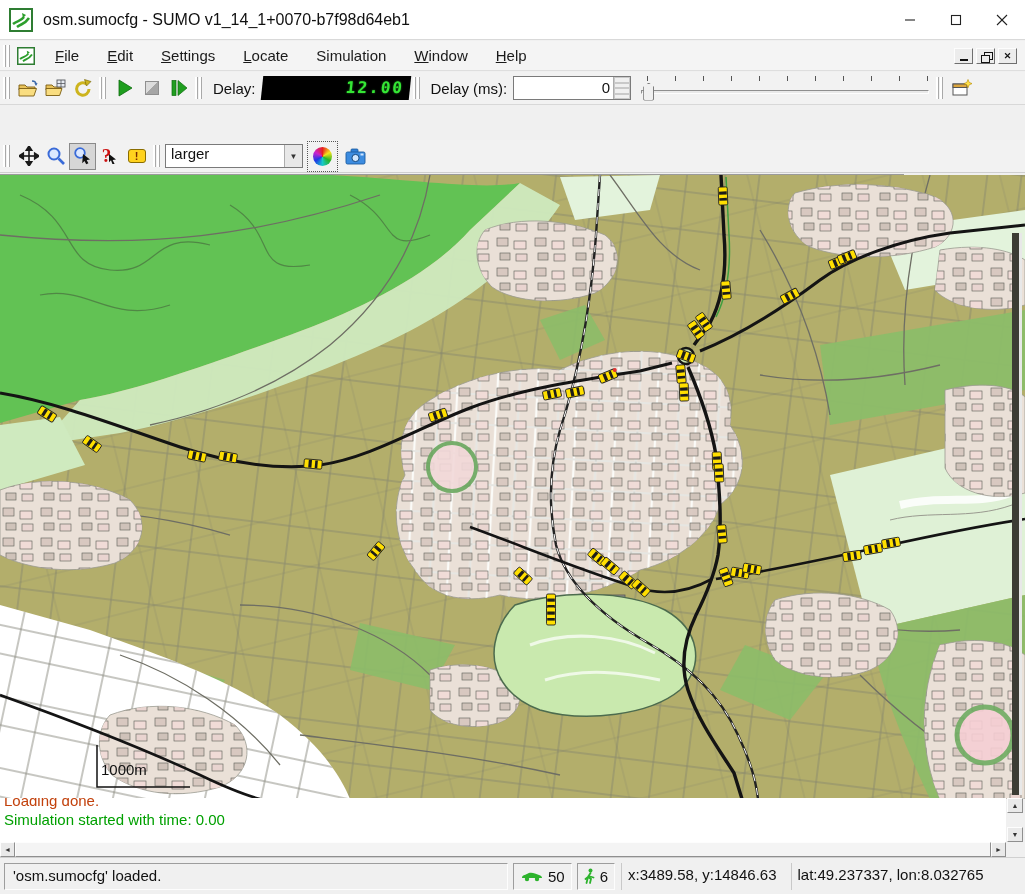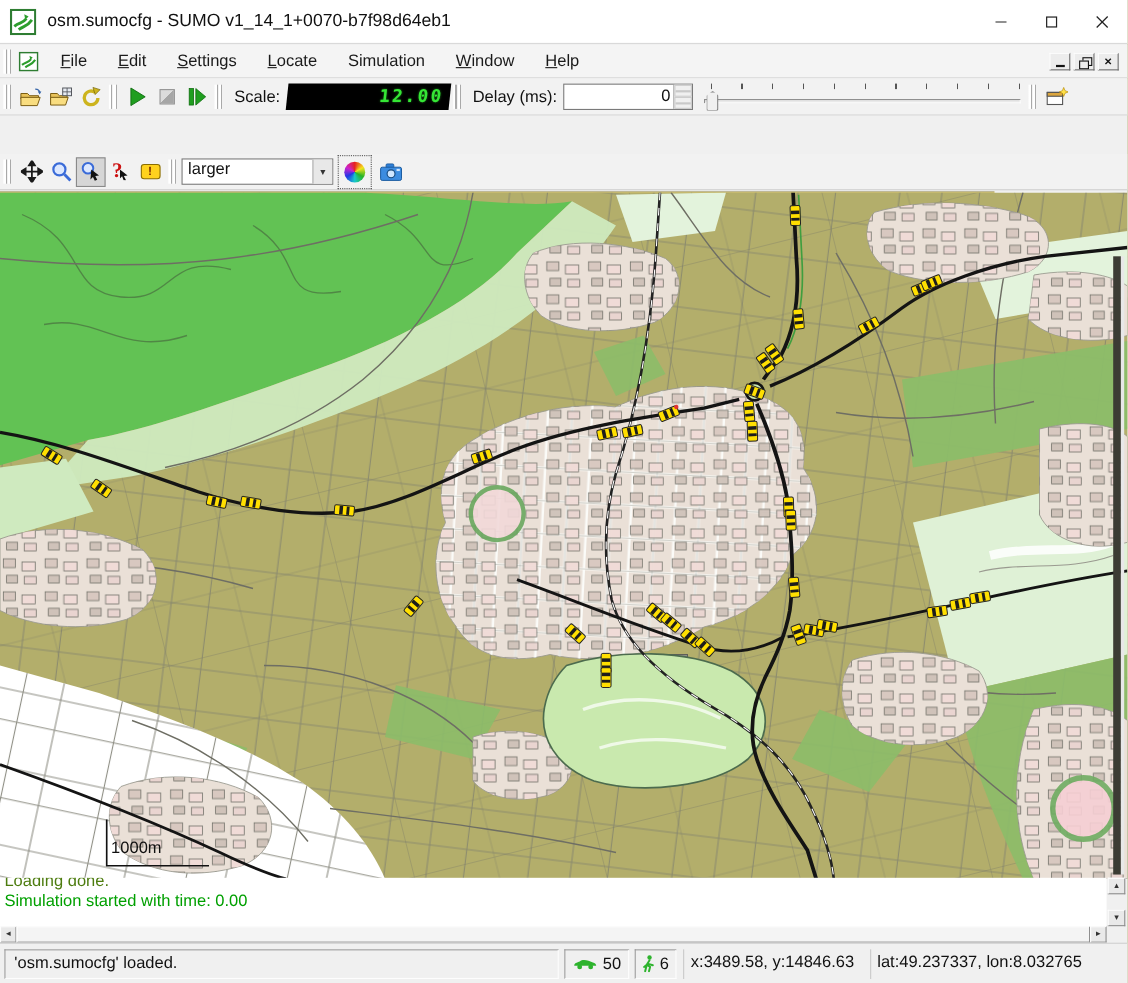--- a/index.html
+++ b/index.html
@@ -48,21 +48,21 @@
   .slider .track { position:absolute; left:4px; right:4px; top:15px; height:4px; border:1px solid; border-color:#8f8f8f #fdfdfd #fdfdfd #8f8f8f; background:#e9e9e9; }
   .slider .handle { position:absolute; left:6px; top:8px; width:11px; height:18px; background:#f0f0f0; border:1px solid #7d7d7d; border-radius:2px; clip-path:polygon(0 25%,50% 0,100% 25%,100% 100%,0 100%); }
   .scale-panel { position:absolute; left:522px; top:1px; height:31px; display:flex; align-items:center; background:#f2f2f2; border-left:1px solid #cfcfcf; border-right:1px solid #cfcfcf; border-bottom:1px solid #cfcfcf; padding-right:8px; }
   .dropdown { width:138px; height:24px; background:#fff; border:1px solid #7a7a7a; display:flex; }
   .dropdown .dd-text { flex:1; font-size:15px; color:#111; padding-left:5px; }
   .dropdown .dd-btn { width:18px; height:100%; background:#e8e8e8; border-left:1px solid #adadad; display:flex; align-items:center; justify-content:center; font-size:8px; color:#333; }
   .colorwheel { width:19px; height:19px; border-radius:50%; background:conic-gradient(#e62020,#f5e31c,#27b427,#18c9c9,#2038e6,#cc22cc,#e62020); }
   .dotted-focus { outline:1px dotted #555; outline-offset:1px; }
 
   
-  .map-area { position:absolute; left:0; top:174px; width:904px; height:624px; background:#fde047; border-top:1px solid #9a9a9a; }
+  .map-area { position:absolute; left:0; top:174px; width:904px; height:624px; background:#b91c1c; border-top:1px solid #9a9a9a; }
   .map-area svg { display:block; }
 
   
   .msg-area { position:absolute; left:0; top:798px; width:1006px; height:44px; background:#fff; overflow:hidden; padding-left:4px; }
   .msg-line { font-size:15px; line-height:19px; color:#00a000; white-space:nowrap; }
   .msg-line.clipped { margin-top:-7px; }
   .hscroll { position:absolute; left:0; top:842px; width:1006px; height:15px; background:#f0f0f0; display:flex; }
   .scroll-btn { width:15px; height:15px; background:#e9e9e9; border:1px solid; border-color:#fdfdfd #8f8f8f #8f8f8f #fdfdfd; display:flex; align-items:center; justify-content:center; font-size:7px; color:#333; }
   .hscroll .thumb { flex:1; margin:0; background:#f4f4f4; border:1px solid; border-color:#fdfdfd #8f8f8f #8f8f8f #fdfdfd; }
   .vscroll { position:absolute; left:1007px; top:798px; width:16px; height:44px; background:#f0f0f0; display:flex; flex-direction:column; justify-content:space-between; }
@@ -177,21 +177,21 @@
     </div>
     <div class="tb-btn">
       <svg width="18" height="18" viewBox="0 0 18 18">
         <rect x="2" y="1.5" width="4" height="15" fill="#1f9e1f" stroke="#0d6b0d" stroke-width="0.7"></rect>
         <path d="M8,1.5 L17,9 L8,16.5 Z" fill="#1f9e1f" stroke="#0d6b0d" stroke-width="0.7"></path>
       </svg>
     </div>
 
     <div class="gripper"></div>
 
-    <span class="tb-label">Scale:</span>
+    <span class="tb-label">Delay:</span>
     <div class="lcd">12.00</div>
 
     <div class="gripper"></div>
 
     <span class="tb-label">Delay (ms):</span>
     <div class="spinbox" style="width:118px">
       <div class="spin-val">0</div>
       <div class="spin-arrows">
         <div>
             <div class="arr-up"></div>
@@ -594,21 +594,21 @@
           <g transform="translate(891,368) rotate(-10)">
             <rect x="-9" y="-4.5" width="18" height="9" rx="1.5" fill="#ffdf00" stroke="#222" stroke-width="0.9"></rect>
             <rect x="-4.5" y="-3.8" width="3.2" height="7.6" fill="#1c1c1c"></rect>
             <rect x="2" y="-3.8" width="2.6" height="7.6" fill="#1c1c1c"></rect>
           </g>
         </g>
     </svg>
   </div>
 
   <div class="msg-area">
-    <div class="msg-line clipped" style="color: #4d7c0f;">Loading done.</div>
+    <div class="msg-line clipped" style="color: #c2410c;">Loading done.</div>
     <div class="msg-line" style="color: rgb(0, 160, 0);">Simulation started with time: 0.00</div>
   </div>
   <div class="hscroll">
     <div class="scroll-btn">
         <span>◄</span>
       </div>
     <div class="thumb"></div>
     <div class="scroll-btn">
         <span>►</span>
       </div>

